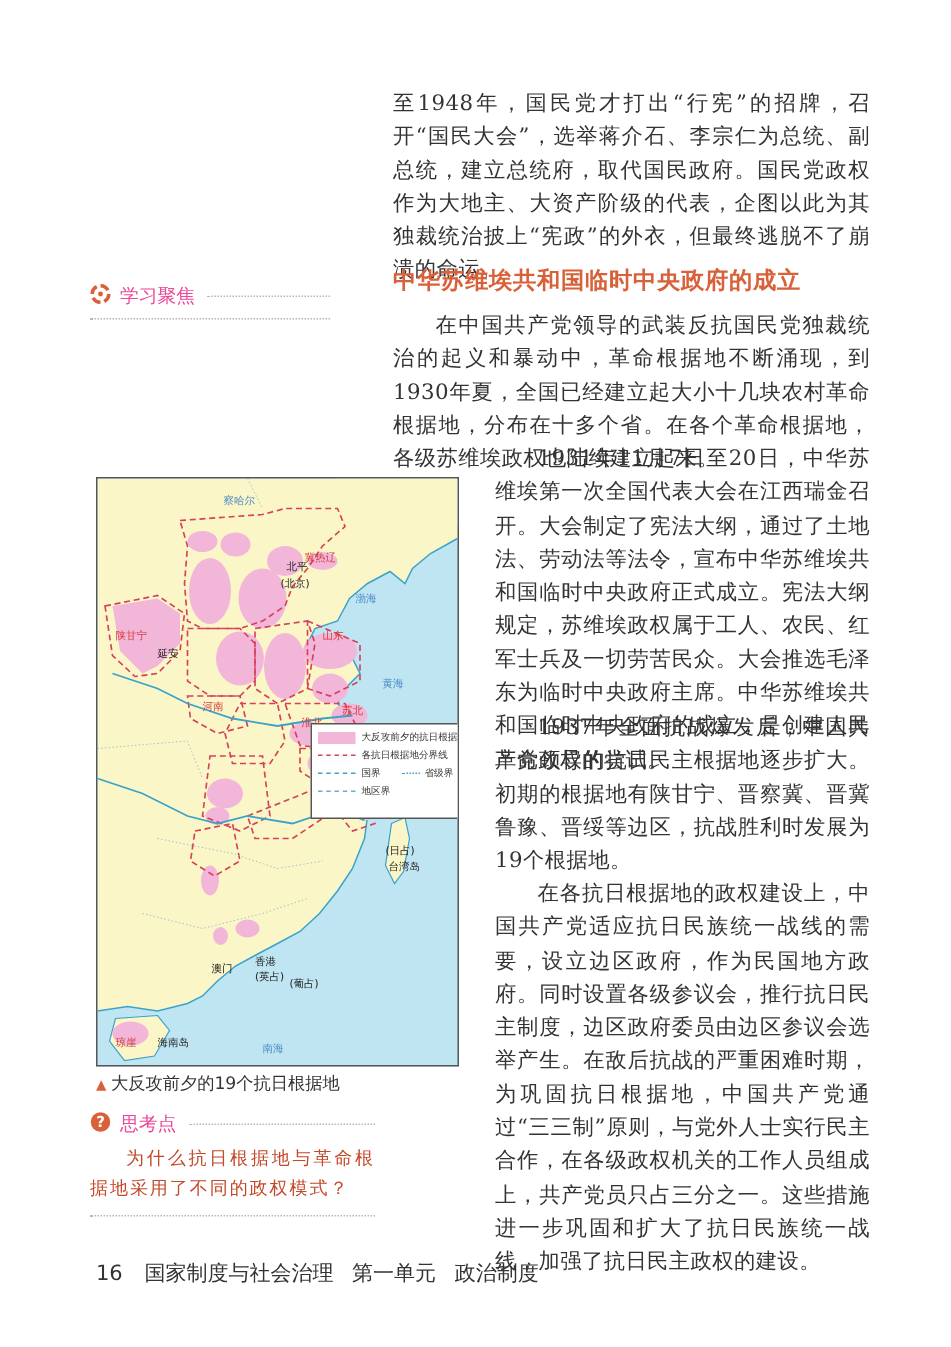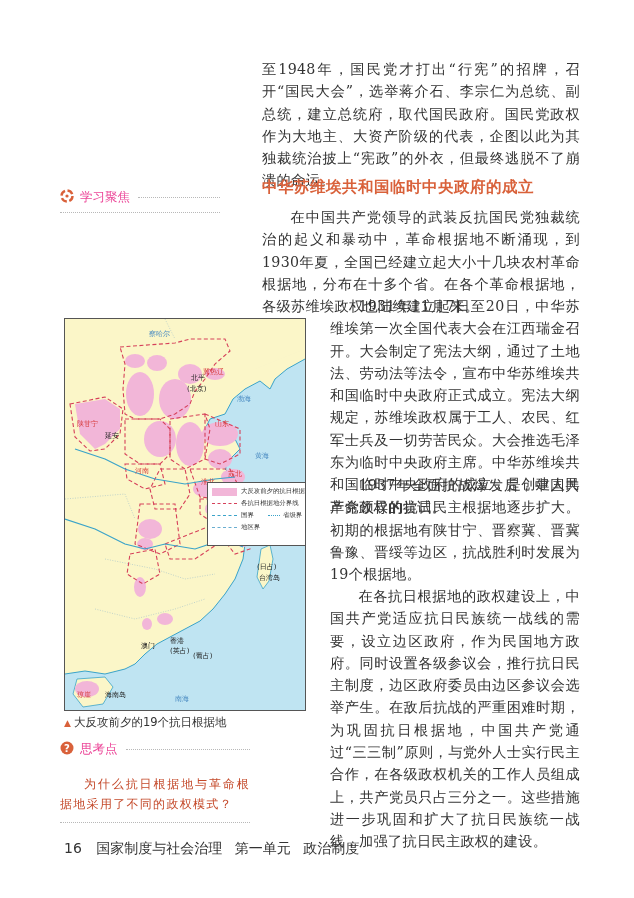--- a/index.html
+++ b/index.html
@@ -198,21 +198,21 @@
   <div class="sb-head">
     <span>
       <svg width="14" height="14" viewBox="0 0 14 14">
         <circle cx="7" cy="7" r="6.5" fill="#d9613a"></circle>
         <text x="7" y="10.5" text-anchor="middle" font-size="10" font-weight="bold" fill="#fff" font-family="DejaVu Sans, sans-serif">?</text>
       </svg>
     </span>
     <span class="ttl">思考点</span>
     <span class="rule"></span>
   </div>
-  <div class="sb-body" style="text-indent:2em; margin-top:15px;">为什么抗日根据地与革命根据地采用了不同的政权模式？</div>
+  <div class="sb-body" style="text-indent:2em; margin-top:3px;">为什么抗日根据地与革命根据地采用了不同的政权模式？</div>
   <div class="sb-bottom" style="margin-top:8px;"></div>
 </div>
 
 <div class="footer">
   <span class="pg">16</span>
   <span class="part">国家制度与社会治理</span>
   <span class="part">第一单元</span>
   <span>政治制度</span>
 </div>
 

